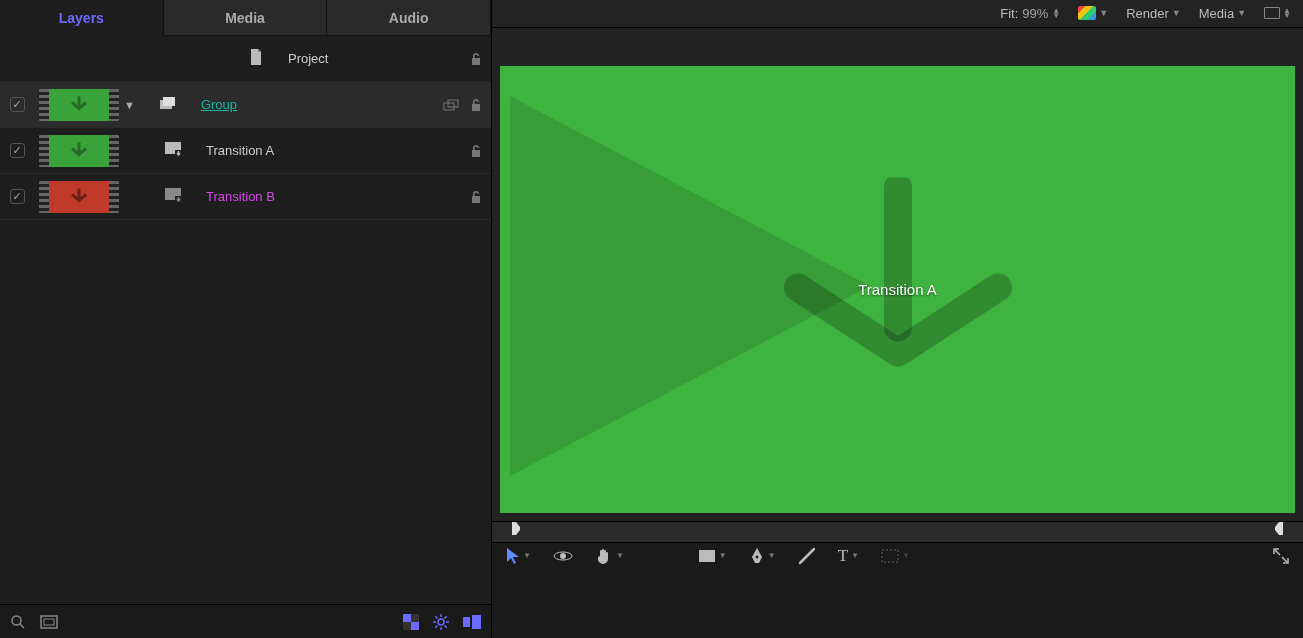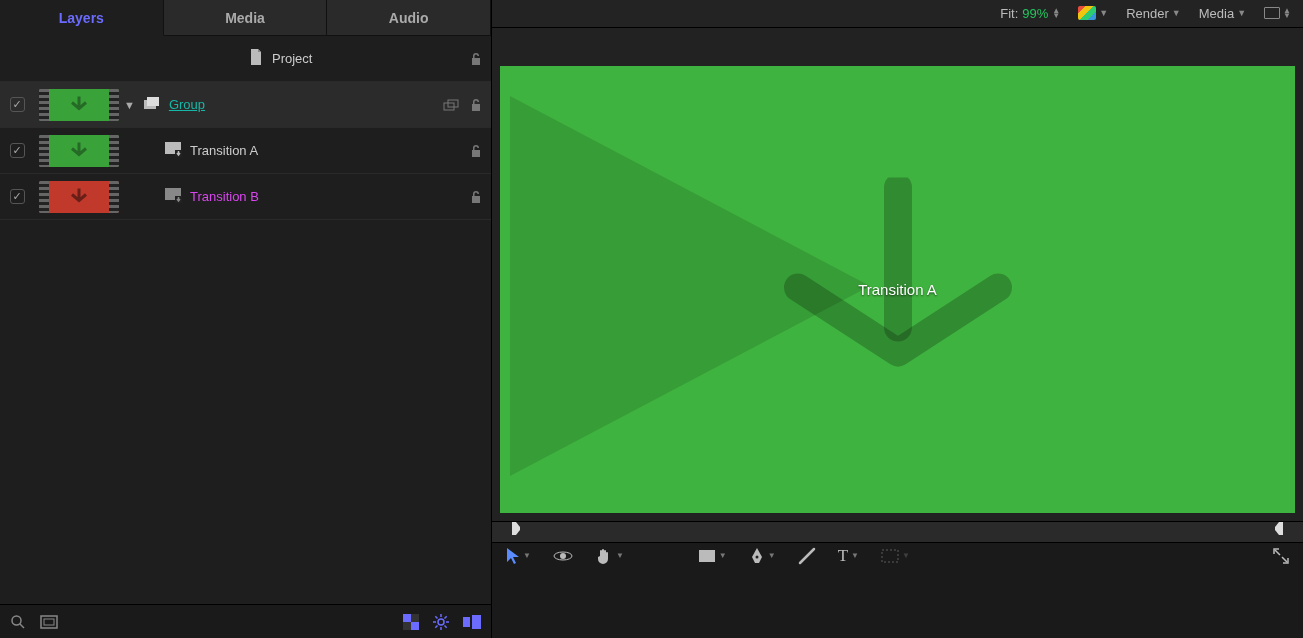--- a/index.html
+++ b/index.html
@@ -16,21 +16,21 @@
   .check-cell { width:34px; display:flex; align-items:center; justify-content:center;}
   .checkbox { width:15px; height:15px; border:1px solid #555; border-radius:3px; display:flex; align-items:center; justify-content:center; color:#aaa; font-size:11px;}
   .thumb-cell { width:90px; display:flex; align-items:center; justify-content:center;}
   .thumb { width:80px; height:32px; border-radius:2px; position:relative; overflow:hidden; }
   .thumb.green { background:#39a33a; }
   .thumb.red { background:#c0392b; }
   .thumb .film-edge { position:absolute; top:0; bottom:0; width:10px; background:repeating-linear-gradient(to bottom,#666 0,#666 3px,#222 3px,#222 6px); }
   .thumb .film-edge.left { left:0; }
   .thumb .film-edge.right { right:0; }
   .thumb .mini-arrow { position:absolute; left:50%; top:50%; transform:translate(-50%,-50%); color:rgba(0,0,0,0.35); }
-  .name-cell { flex:1; display:flex; align-items:center; gap:8px; padding-left:10px; }
+  .name-cell { flex:1; display:flex; align-items:center; gap:24px; padding-left:10px; }
   .proj-row .name-cell { padding-left:124px; }
   .group-row .name-cell { padding-left:0;}
   .trans-row .name-cell { padding-left:40px; }
   .disclosure { color:#aaa; font-size:11px; }
   .group-label { text-decoration:underline; color:#14b8a6; }
   .dim { color:#d946ef; }
   .row-icons { margin-left:auto; display:flex; gap:10px; align-items:center; color:#777;}
   .row-icons svg { display:block; }
   .group-row.sel { background:#2b2b2b; }
 
@@ -251,21 +251,21 @@
           <rect x="9" y="0" width="9" height="14" fill="#6b6bff"></rect>
         </svg>
     </span>
   </div>
 </div>
 
 <div class="right-panel">
   <div class="canvas-toolbar">
     <div class="fit-group">
       <span>Fit:</span>
-      <span style="color:#22c55e">99%</span>
+      <span style="color:#a3a3a3">99%</span>
       <span class="stepper-arrows">
           <span>▲</span>
           <span>▼</span>
         </span>
     </div>
     <div class="dd">
       <div class="color-swatch"></div>
       <span class="caret">▼</span>
     </div>
     <div class="dd">

